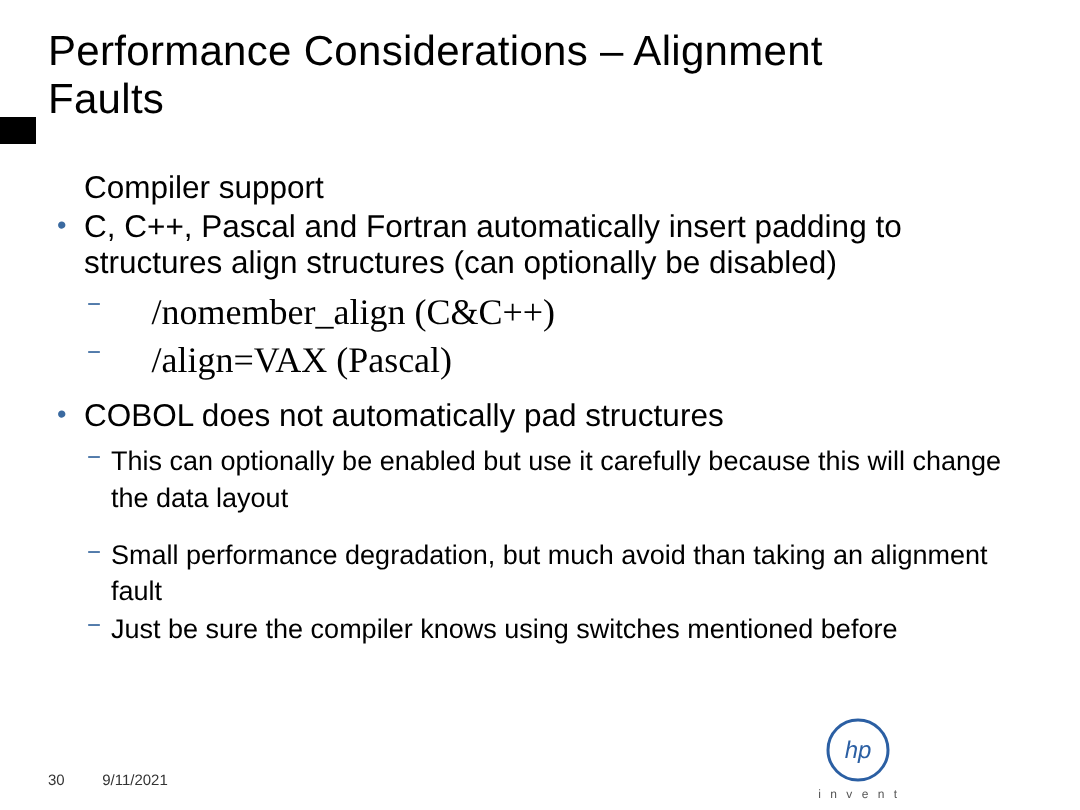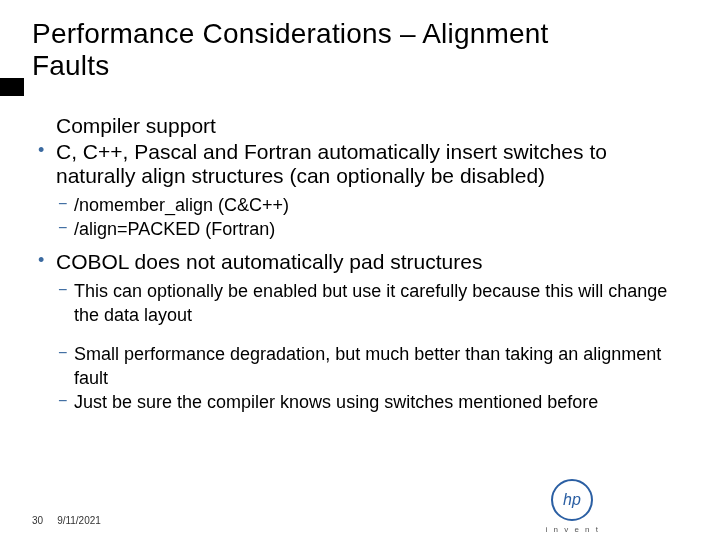--- a/index.html
+++ b/index.html
@@ -7,52 +7,52 @@
   .slide { position: relative; width: 616px; height: 540px; }
   .marker { position: absolute; left: 0; top: 78px; width: 24px; height: 18px; background: #000; }
   .title { position: absolute; left: 32px; top: 18px; font-size: 28px; font-weight: 400; line-height: 1.15; letter-spacing: 0.2px; }
   .body { position: absolute; left: 32px; top: 114px; width: 660px; }
   .h2 { font-size: 21px; margin-bottom: 2px; margin-left: 24px; }
   .bul1 { font-size: 21px; line-height: 1.12; margin-left: 6px; padding-left: 18px; position: relative; }
   .bul1::before { content: "•"; position: absolute; left: 0; top: 0; color: #3b6aa0; font-size: 18px; }
   .sub { margin: 6px 0 0 26px; }
   .sub .dash { font-size: 18px; line-height: 1.35; padding-left: 16px; position: relative; }
   .sub .dash::before { content: "−"; position: absolute; left: 0; top: 0; color: #3b6aa0; font-size: 16px; }
-  .mono { font-family: Liberation Sans, sans-serif; font-size: 18px; }
+  .mono { font-family: Liberation Serif, serif; font-size: 24px; margin-left: 27px; }
   .gap { height: 8px; }
-  .footer { position: absolute; left: 32px; bottom: 14px; font-size: 10px; color: #333; display: flex; gap: 14px; align-items: flex-end; }
+  .footer { position: absolute; left: 32px; bottom: 14px; font-size: 10px; color: #333; display: flex; gap: 25px; align-items: flex-end; }
   .logo { position: absolute; right: 22px; bottom: 18px; width: 44px; height: 44px; text-align: right; }
   .logo svg { width: 44px; height: 44px; }
   .invent { position: absolute; right: 16px; bottom: 6px; font-size: 8px; letter-spacing: 2px; color: #555; margin-top: 48px; }
 </style>
 </head>
 <body>
 
 <div class="slide">
   <div class="marker"></div>
   <div class="title">Performance Considerations – Alignment Faults</div>
 
   <div class="body">
     <div class="h2">Compiler support</div>
 
-    <div class="bul1">C, C++, Pascal and Fortran automatically insert switches to naturally align structures (can optionally be disabled)</div>
+    <div class="bul1">C, C++, Pascal and Fortran automatically insert padding to structures align structures (can optionally be disabled)</div>
     <div class="sub">
       <div class="dash"><span class="mono">/nomember_align (C&amp;C++)</span></div>
-      <div class="dash"><span class="mono">/align=PACKED (Fortran)</span></div>
+      <div class="dash"><span class="mono">/align=VAX (Pascal)</span></div>
     </div>
 
     <div class="gap"></div>
     <div class="bul1">COBOL does not automatically pad structures</div>
     <div class="sub">
       <div class="dash">This can optionally be enabled but use it carefully because this will change the data layout</div>
     </div>
 
     <div class="gap"></div>
     <div class="sub">
-      <div class="dash">Small performance degradation, but much better than taking an alignment fault</div>
+      <div class="dash">Small performance degradation, but much avoid than taking an alignment fault</div>
       <div class="dash">Just be sure the compiler knows using switches mentioned before</div>
     </div>
   </div>
 
   <div class="footer">
     <span>30</span>
     <span>9/11/2021</span>
   </div>
 
   <div class="logo">

